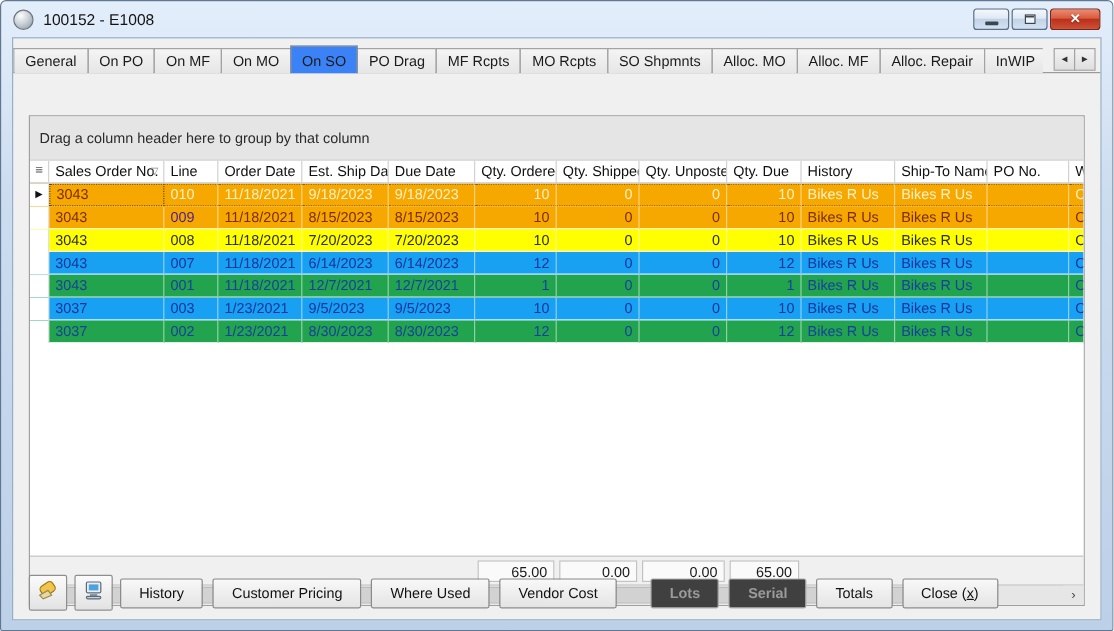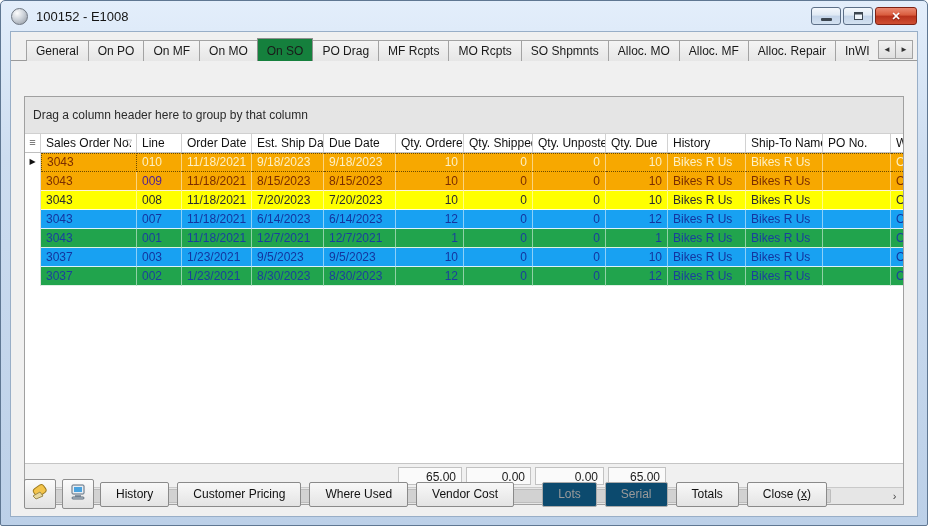--- a/index.html
+++ b/index.html
@@ -18,25 +18,25 @@
         background:linear-gradient(180deg,#f4f8fc 0%,#dfe9f4 45%,#c2d3e8 50%,#d4e2f1 100%); }
   .wbtn.close{ width:42px; background:linear-gradient(180deg,#eb8a72 0%,#d95b3c 45%,#b8311b 50%,#cf4f33 100%); border-color:#7e2214; }
   .glyph-min{ width:11px; height:3px; background:#3c4650; border-radius:1px; margin-top:6px; }
   .glyph-max{ width:9px; height:8px; border:1px solid #3c4650; background:#eef4fa; box-shadow:inset 0 1.5px 0 #3c4650; }
   .glyph-close{ color:#fff; font-size:11px; font-weight:bold; text-shadow:0 1px 1px #7c1d10; line-height:1; }
 
   
   .client{ position:absolute; top:30px; left:9px; right:9px; bottom:8px; background:#f0f0f0; border:1px solid #98aec7; }
 
   
-  .tabstrip{ position:relative; height:29px; padding:5px 4px 0 15px; border-bottom:1px solid #9a9a9a;text-align:right; }
+  .tabstrip{ position:relative; height:29px; padding:5px 4px 0 0; border-bottom:1px solid #9a9a9a;text-align:right; }
   .tabsclip{ display:flex; overflow:hidden; height:24px; width:calc(100% - 44px); align-items:flex-end; }
   .tab{ flex:0 0 auto; font-size:12px; color:#1a1a1a; padding:0 9px; height:21px; line-height:21px;
         background:linear-gradient(180deg,#f4f4f4,#e6e6e6); border:1px solid #a3a3a3; border-bottom:none; margin-right:-1px; white-space:nowrap; }
-  .tab.active{ background:#15803d; height:24px; line-height:24px; position:relative; z-index:3; margin-bottom:-1px; border-color:#8f8f8f; }
+  .tab.active{ background:#3b82f6; height:24px; line-height:24px; position:relative; z-index:3; margin-bottom:-1px; border-color:#8f8f8f; }
   .tabscroll{ position:absolute; right:4px; top:8px; display:flex; }
   .tsbtn{ width:18px; height:19px; border:1px solid #a3a3a3; background:linear-gradient(180deg,#f2f2f2,#dfdfdf);
         font-size:8px; color:#333; display:flex; align-items:center; justify-content:center; margin-left:-1px; }
 
   
   .grid{ position:absolute; top:64px; left:13px; right:13px; height:409px; background:#fff; border:1px solid #a0a0a0; overflow:hidden; display:flex; flex-direction:column; }
   .group-panel{ height:37px; background:#e5e5e5; border-bottom:1px solid #d0d0d0; display:flex; align-items:center; padding-left:8px; font-size:12px; color:#2b2b2b; }
   .hdr{ display:flex; height:19px; background:#fff; border-bottom:1px solid #bfbfbf; flex:0 0 auto; overflow:hidden; }
   .hcell{ flex:0 0 auto; font-size:12px; color:#111; padding:2px 3px 0 5px; border-right:1px solid #d2d2d2; white-space:nowrap; overflow:hidden; position:relative; }
   .hind{ width:16px; flex:0 0 16px; border-right:1px solid #d2d2d2; color:#555; font-size:11px; line-height:17px; text-align:center; }
@@ -56,21 +56,21 @@
   .harrow{ position:absolute; top:0; width:17px; height:16px; display:flex; align-items:center; justify-content:center; font-size:11px; color:#444; background:#e6e6e6; }
   .harrow.left{ left:0; } .harrow.right{ right:0; }
   .hthumb{ position:absolute; left:18px; top:1px; height:14px; width:calc(100% - 90px); background:#d2d2d2; border:1px solid #bdbdbd; border-radius:1px; }
 
   
   .btnbar{ position:absolute; left:13px; right:13px; bottom:6px; height:32px; display:flex; align-items:center; }
   .iconbtn{ width:32px; height:30px; border:1px solid #8e8e8e; border-radius:2px; background:linear-gradient(180deg,#fbfbfb,#e2e2e2);
         display:flex; align-items:center; justify-content:center; margin-right:6px; }
   .pushbtn{ height:25px; border:1px solid #8a8a8a; border-radius:2px; background:linear-gradient(180deg,#f8f8f8,#e4e4e4);
         font-size:12px; color:#111; padding:0 15px; margin-right:8px; display:flex; align-items:center; justify-content:center; white-space:nowrap; }
-  .pushbtn.disabled{ background:#0c4a6e; color:#9a9a9a; border-color:#ababab; }
+  .pushbtn.disabled{ background:#404040; color:#9a9a9a; border-color:#ababab;font-weight:bold; }
   .pushbtn u{ text-decoration:underline; }
   .sp{ width:20px; }
 </style>
 </head>
 <body>
 
 <div class="win">
 
   <div class="titlebar">
     <div class="title-icon"></div>

